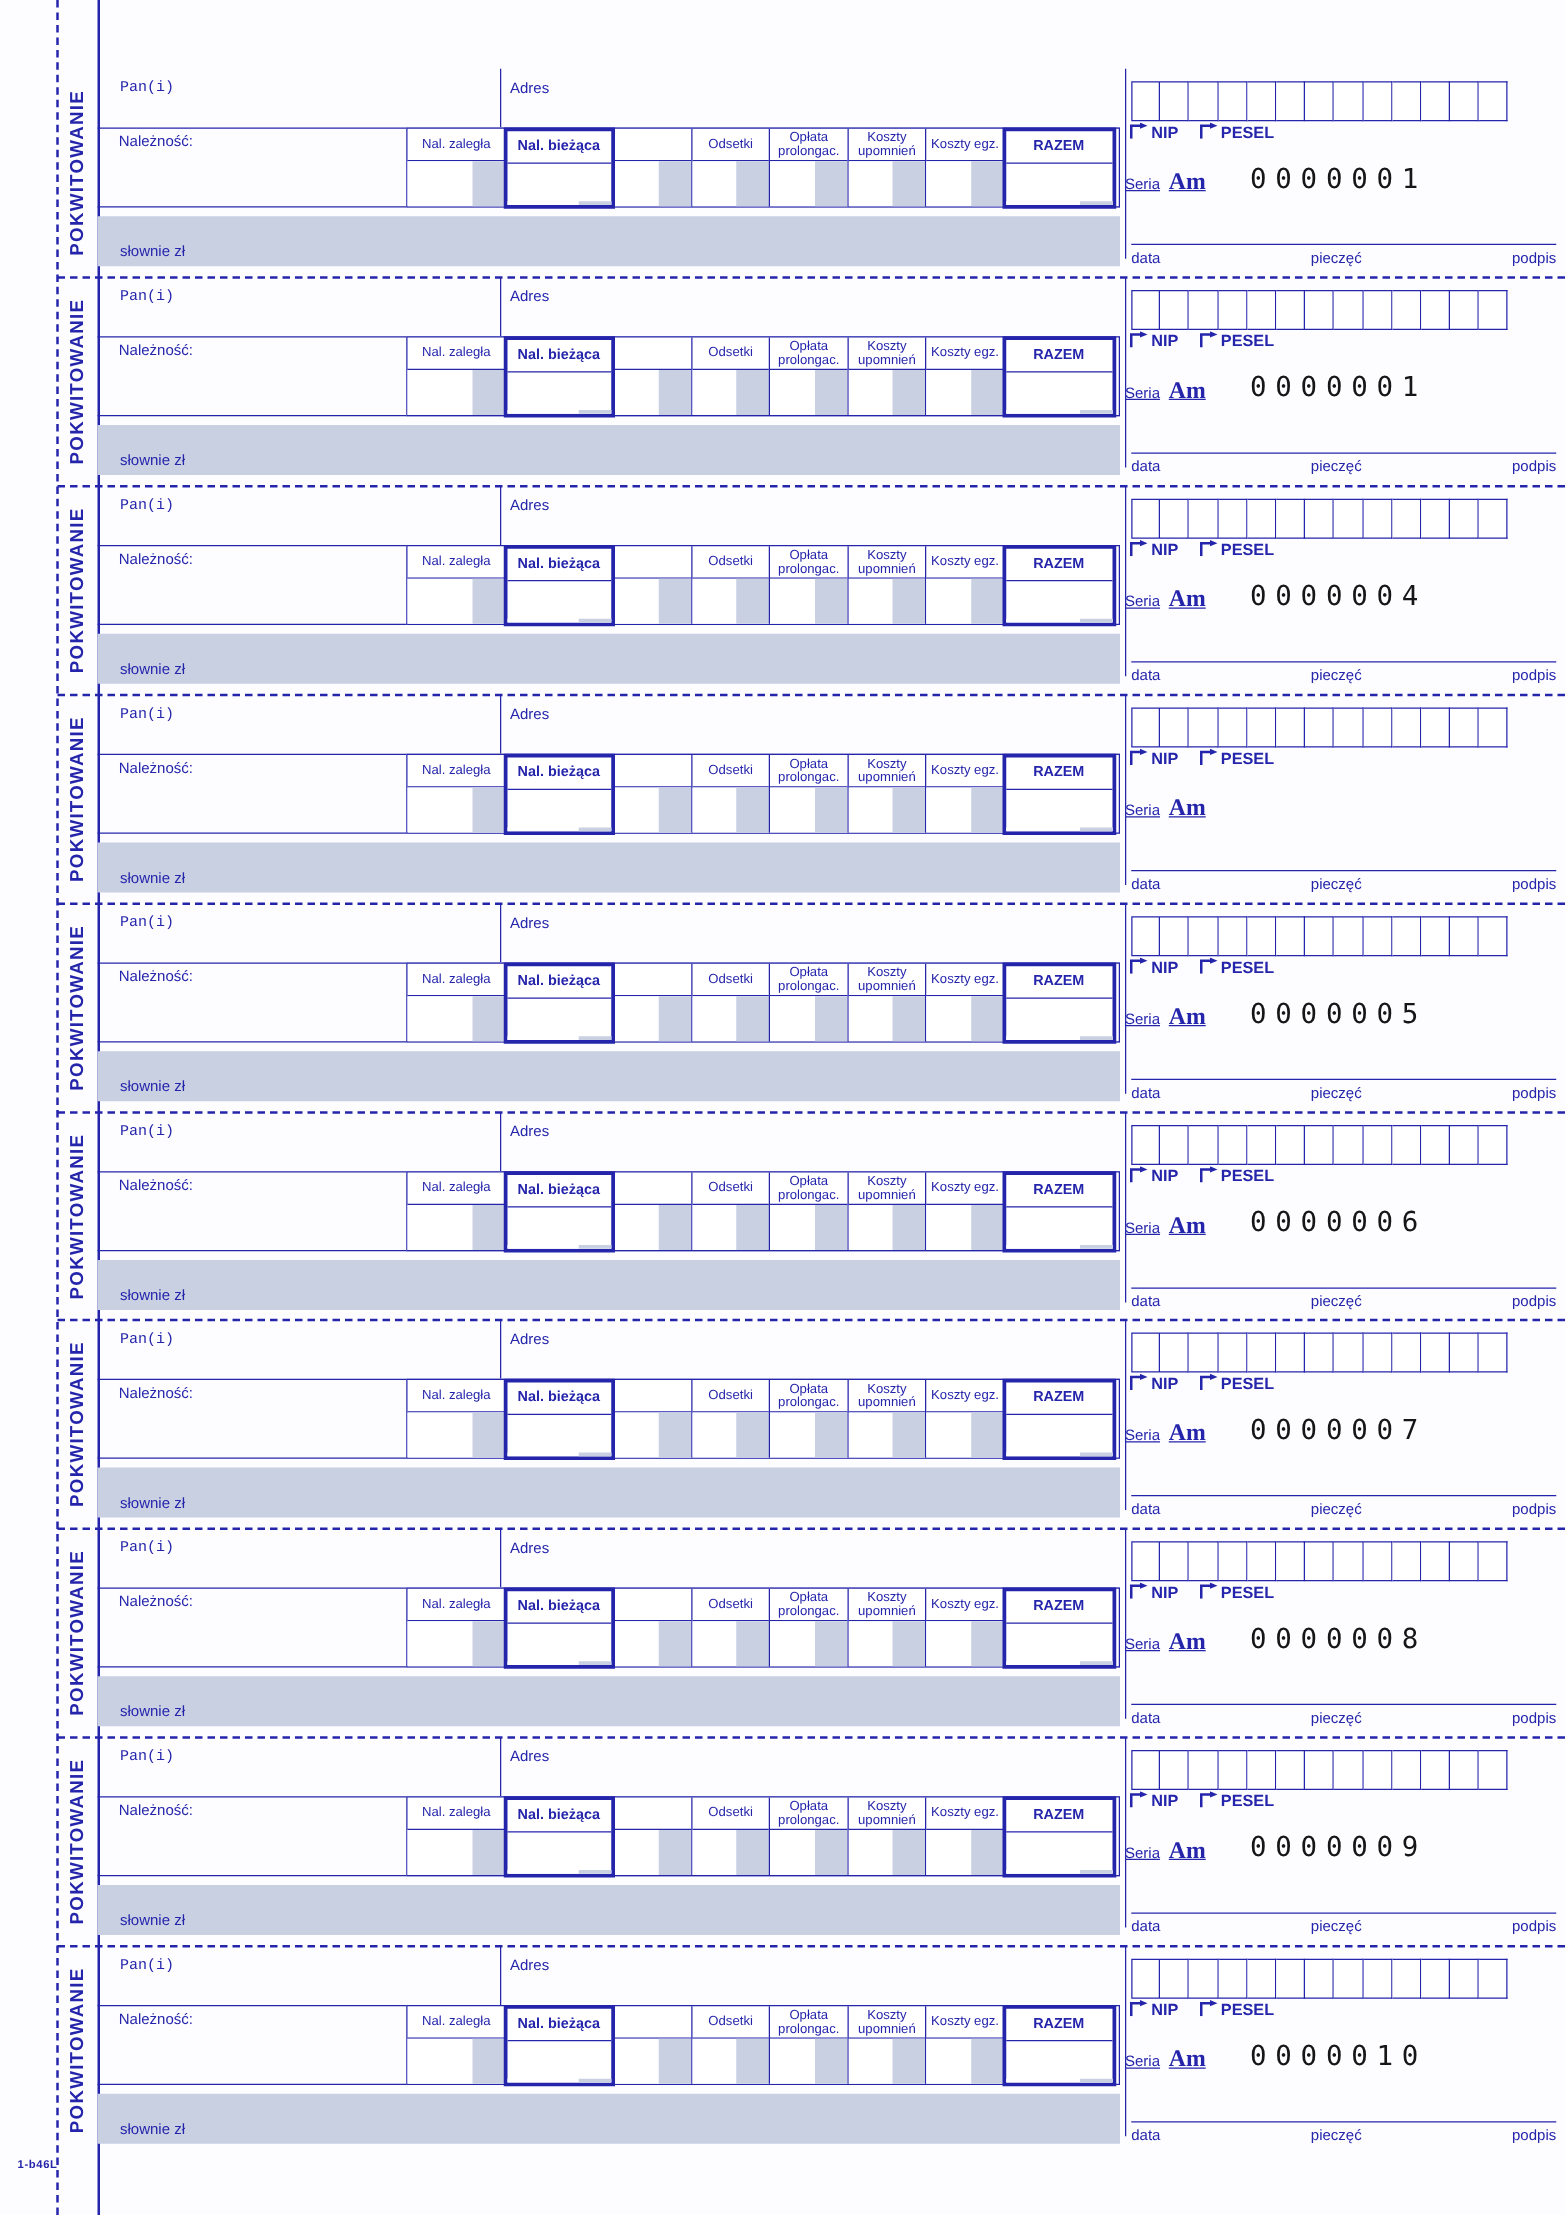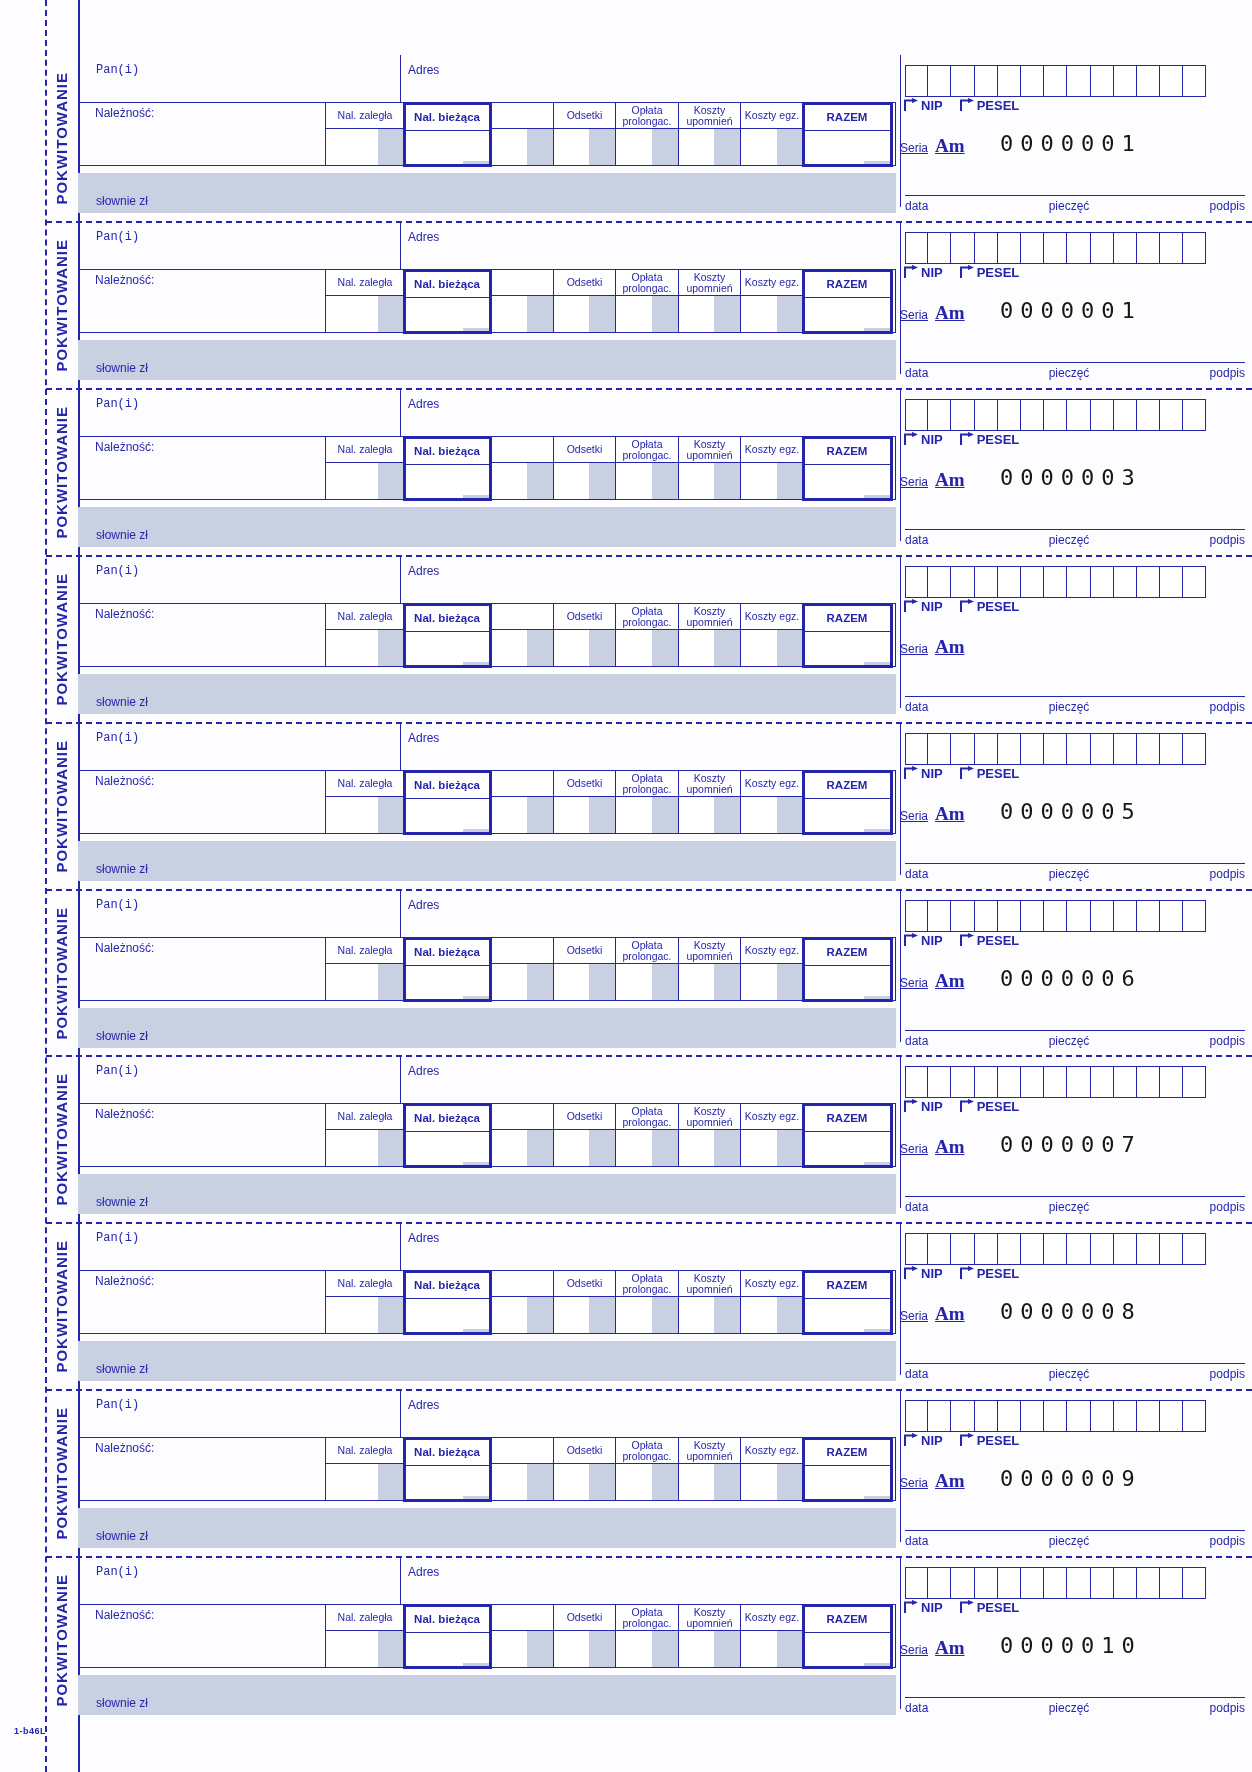--- a/index.html
+++ b/index.html
@@ -327,21 +327,21 @@
       <span class="arrow"><svg width="16" height="13">
               <path d="M2 13 V2.5 H10" fill="none" stroke="#2525ac" stroke-width="2"></path>
               <path d="M9 0 L15 2.5 L9 5 Z" fill="#2525ac"></path>
             </svg></span>
       <span>PESEL</span>
     </div>
     <div class="abs seria-row">
       <span class="seria-label">Seria</span>
       <span class="seria-code">Am</span>
     </div>
-    <div class="abs serial">0000003</div>
+    <div class="abs serial">0000004</div>
     <div class="abs sigline"></div>
     <div class="abs siglabels">
       <span>data</span>
       <span>pieczęć</span>
       <span>podpis</span>
     </div>
   </div>
 
   <div class="block" style="top: 556px;">
     <div class="sep"></div>

